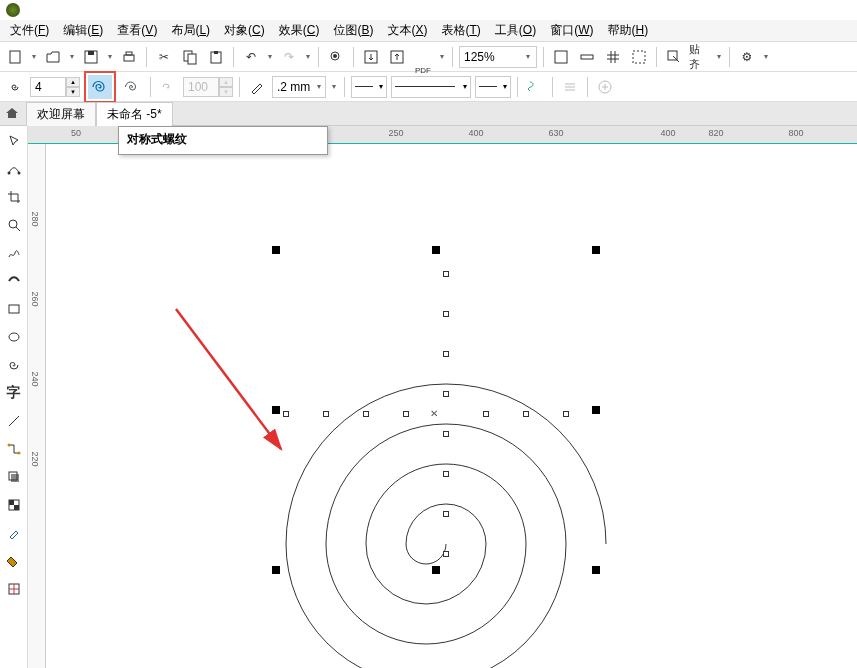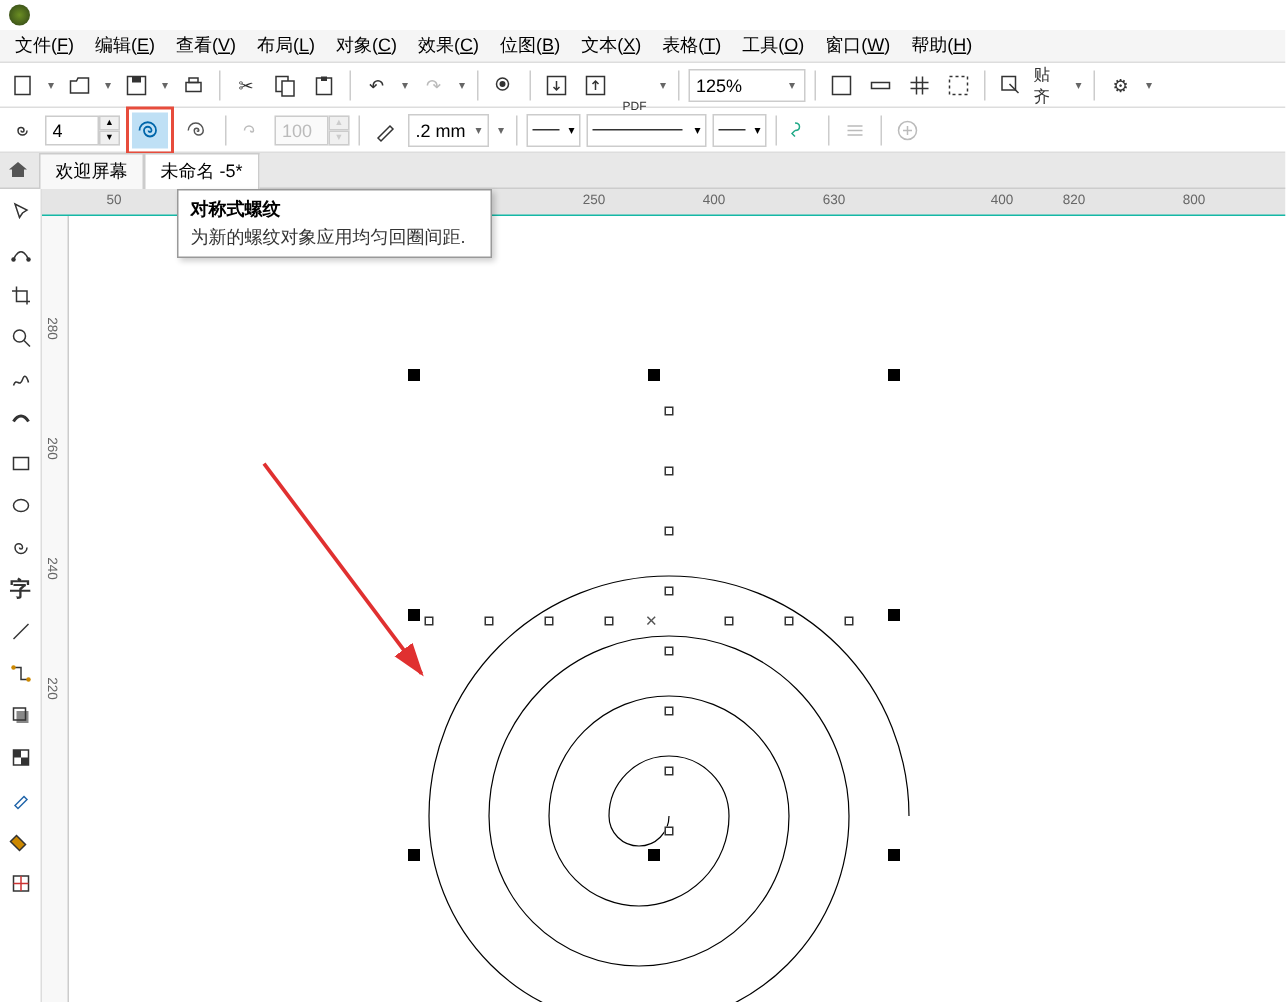--- a/index.html
+++ b/index.html
@@ -432,14 +432,13 @@
   <div class="node" style="left:237px;top:267px"></div>
   <div class="node" style="left:437px;top:267px"></div>
   <div class="node" style="left:477px;top:267px"></div>
   <div class="node" style="left:517px;top:267px"></div>
 
   <div class="center-x" style="left:384px;top:264px">✕</div>
 </div>
 
 <div class="tooltip">
   <div class="tt-title">对称式螺纹</div>
-  <div class="tt-desc">为新的螺纹对象应用均匀回圈间距.</div>
 </div>
 
 </body></html>

